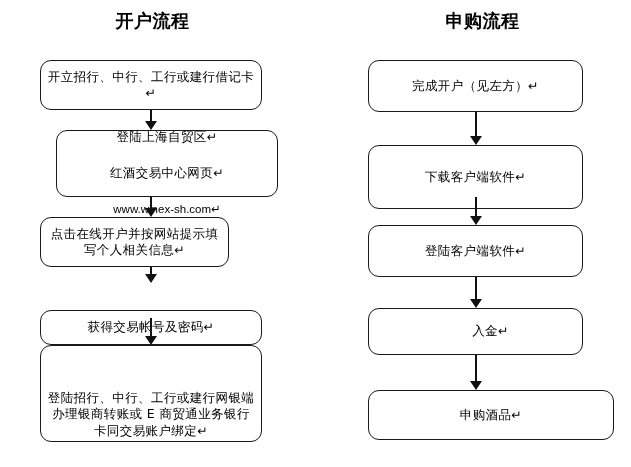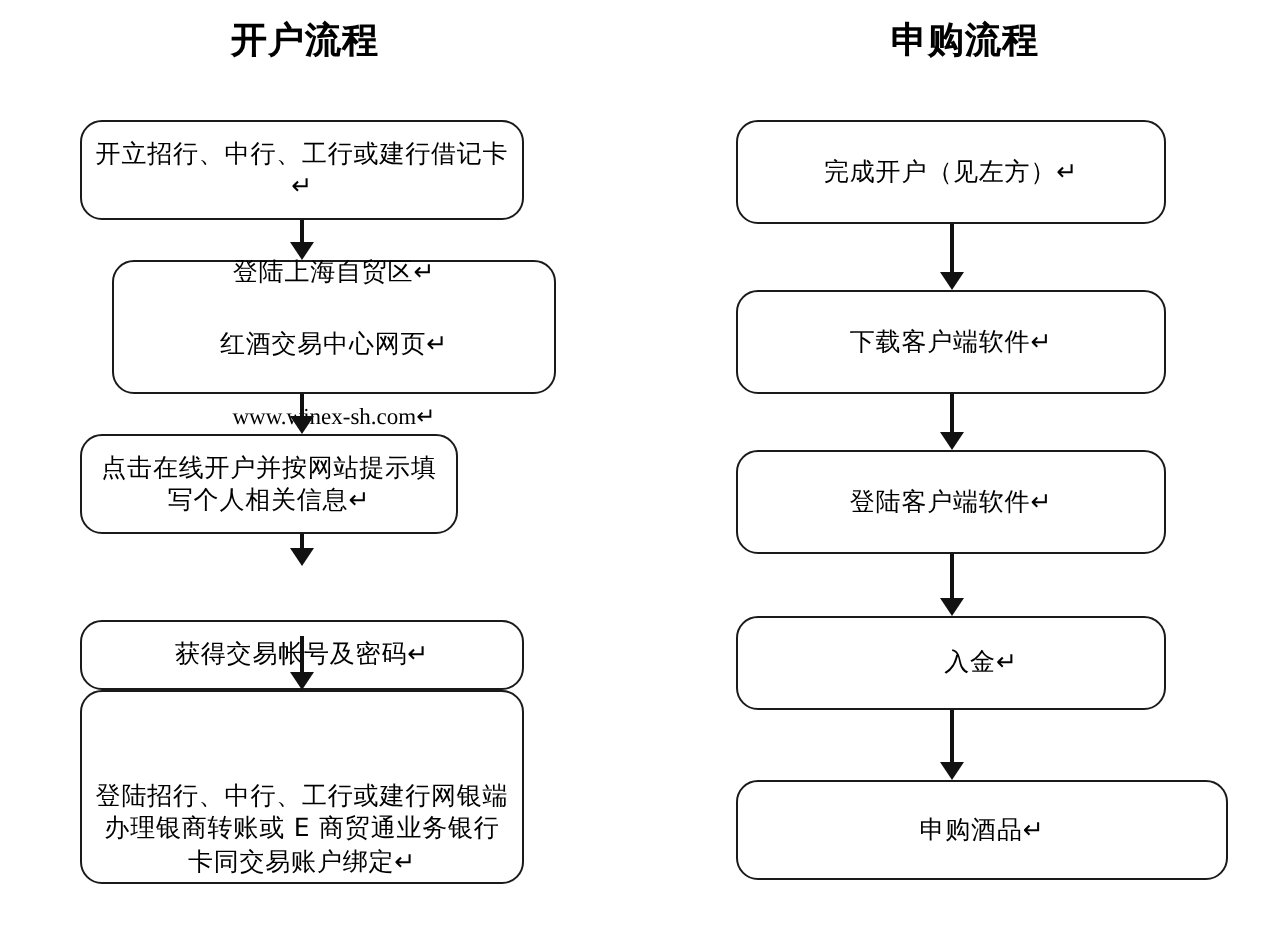--- a/index.html
+++ b/index.html
@@ -58,21 +58,21 @@
     line-height: 16.5px;
     letter-spacing: 0.4px;
     white-space: pre-line;
     color: #000000;
   }
   .node.mono-mixed .node-text {
     font-size: 12.5px;
     line-height: 18px;
   }
   .node .node-text .url {
-    font-family: Liberation Serif, serif;
+    font-family: Liberation Sans, sans-serif;
     font-size: 11.5px;
     letter-spacing: 0;
     text-align: right;
   }
 
   .connector {
     position: absolute;
     width: 14px;
   }
   .connector .stem {
@@ -156,21 +156,21 @@
 
     <div class="node" style="left:368px; top:60px; width:215px; height:52px;">
       <span class="node-text">完成开户（见左方）↵</span>
     </div>
 
     <div class="connector" style="left:469px; top:112px; height:33px;">
       <div class="stem" style="height:24px;"></div>
       <div class="head"></div>
     </div>
 
-    <div class="node" style="left:368px; top:145px; width:215px; height:52px;">
+    <div class="node" style="left:368px; top:145px; width:215px; height:64px;">
       <span class="node-text">下载客户端软件↵</span>
     </div>
 
     <div class="connector" style="left:469px; top:197px; height:28px;">
       <div class="stem" style="height:19px;"></div>
       <div class="head"></div>
     </div>
 
     <div class="node" style="left:368px; top:225px; width:215px; height:52px;justify-content:center;">
       <span class="node-text">登陆客户端软件↵</span>

